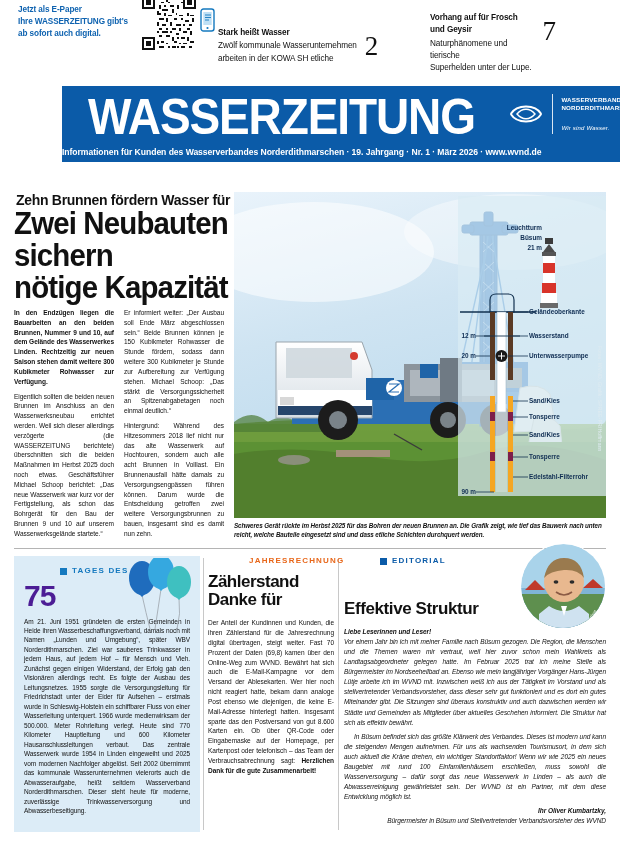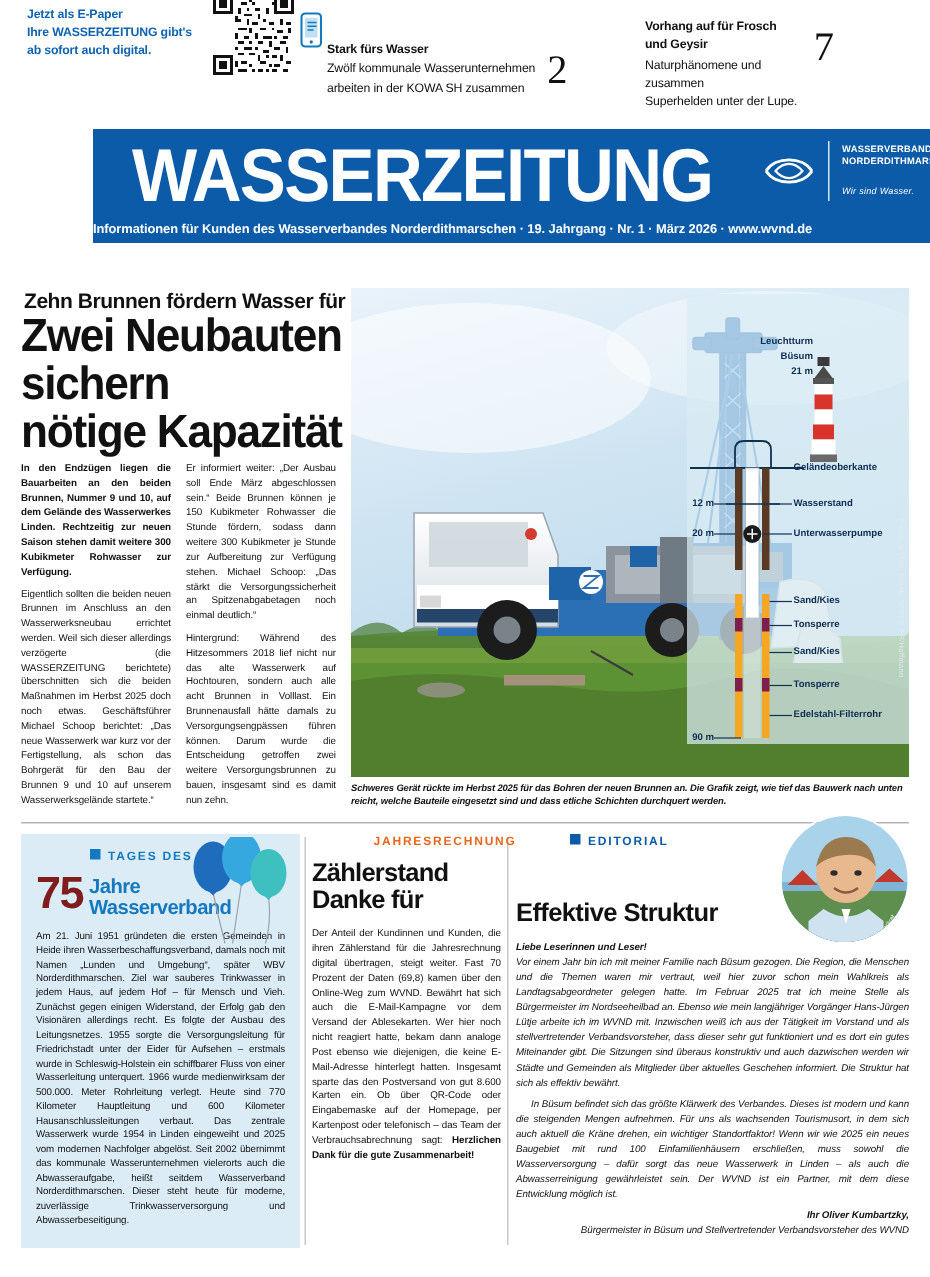--- a/index.html
+++ b/index.html
@@ -86,25 +86,25 @@
 
   
   .diagram { position: absolute; left: 458px; top: 196px; width: 148px; height: 300px; }
   .dg-label { position: absolute; font-size: 6.4px; font-weight: bold; color: #0f2d52; white-space: nowrap; }
 
   
   .sec-zahl {
     position: absolute; left: 14px; top: 556px; width: 186px; height: 276px;
     background: #dcecf7; padding: 10px 10px 8px 10px;
   }
-  .sec-head { display: flex; align-items: flex-start; gap: 5px; margin-bottom: 8px; padding-left: 36px; }
+  .sec-head { display: flex; align-items: flex-end; gap: 5px; margin-bottom: 8px; padding-left: 36px; }
   .sec-bullet { width: 7px; height: 7px; display: inline-block; }
   .sec-label { font-size: 8px; font-weight: bold; letter-spacing: 1.2px; }
   .zahl-big { display: flex; align-items: flex-start; gap: 4px; margin-bottom: 8px; }
-  .zahl-num { font-size: 30px; font-weight: bold; color: #7f1d1d; line-height: .85; letter-spacing: -1px; }
+  .zahl-num { font-size: 30px; font-weight: bold; color: #4c1d95; line-height: .85; letter-spacing: -1px; }
   .zahl-words { font-size: 13.5px; font-weight: bold; color: #1579bf; line-height: 1.02; letter-spacing: -0.4px; padding-top: 1px; }
   .zahl-body { font-size: 6.5px; line-height: 1.46; color: #111; text-align: justify; letter-spacing: -0.08px; }
   .balloons { position: absolute; right: 4px; top: 2px; width: 74px; height: 78px; }
 
   .sec-jahr { position: absolute; left: 208px; top: 556px; width: 126px; }
   .sec-title { font-size: 17px; font-weight: bold; color: #111; line-height: 1.07; letter-spacing: -0.5px; margin-bottom: 9px; }
   .jahr-body { font-size: 6.55px; line-height: 1.5; color: #111; text-align: justify; letter-spacing: -0.05px; }
   .jahr-body b { font-weight: bold; }
 
   .sec-edit { position: absolute; left: 344px; top: 556px; width: 262px; }
@@ -223,31 +223,31 @@
       <svg class="phone-icon" viewBox="0 0 16 24">
         <rect x="1" y="1" width="13" height="22" rx="2.5" fill="none" stroke="#1579bf" stroke-width="1.4"></rect>
         <rect x="3.3" y="4" width="8.4" height="13" fill="#bfe0f5"></rect>
         <circle cx="7.5" cy="20" r="1.1" fill="#1579bf"></circle>
         <path d="M5 7 h6 M5 9.5 h6 M5 12 h4" stroke="#1579bf" stroke-width="0.9"></path>
       </svg>
     </div>
 
     <div class="teaser-2">
       <div class="teaser-txt">
-        <span class="hl">Stark fürs Wasser</span>
+        <span class="hl">Stark heißt Wasser</span>
         <span>Zwölf kommunale Wasserunternehmen</span><br>
-        <span>arbeiten in der KOWA SH zusammen</span>
+        <span>arbeiten in der KOWA SH etliche</span>
       </div>
       <div class="teaser-num">2</div>
     </div>
 
     <div class="teaser-3">
       <div class="teaser-txt">
         <span class="hl">Vorhang auf für Frosch und Geysir</span>
-        <span>Naturphänomene und zusammen</span><br>
+        <span>Naturphänomene und tierische</span><br>
         <span>Superhelden unter der Lupe.</span>
       </div>
       <div class="teaser-num">7</div>
     </div>
   </div>
 
   <div class="masthead">
     <div class="masthead-title">WASSERZEITUNG</div>
     <div class="logo-area">
       <svg class="logo-mark" viewBox="0 0 40 32">
@@ -440,24 +440,20 @@
   <div class="divider-v" style="left:203px; top:558px; height:272px;"></div>
   <div class="divider-v" style="left:338px; top:558px; height:272px;"></div>
 
   <div class="sec-zahl">
     <div class="sec-head">
       <span class="sec-bullet" style="background:#1579bf;"></span>
       <span class="sec-label" style="color:#1579bf;">TAGES DES TAGES</span>
     </div>
     <div class="zahl-big">
       <span class="zahl-num">75</span>
-      <span class="zahl-words">
-        <span style="display:block">Jahre</span>
-        <span style="display:block">Wasserverband</span>
-      </span>
     </div>
     <div class="zahl-body">Am 21. Juni 1951 gründeten die ersten Gemeinden in Heide ihren Wasserbeschaffungsverband, damals noch mit Namen „Lunden und Umgebung“, später WBV Norderdithmarschen. Ziel war sauberes Trinkwasser in jedem Haus, auf jedem Hof – für Mensch und Vieh. Zunächst gegen einigen Widerstand, der Erfolg gab den Visionären allerdings recht. Es folgte der Ausbau des Leitungsnetzes. 1955 sorgte die Versorgungsleitung für Friedrichstadt unter der Eider für Aufsehen – erstmals wurde in Schleswig-Holstein ein schiffbarer Fluss von einer Wasserleitung unterquert. 1966 wurde medienwirksam der 500.000. Meter Rohrleitung verlegt. Heute sind 770 Kilometer Hauptleitung und 600 Kilometer Hausanschlussleitungen verbaut. Das zentrale Wasserwerk wurde 1954 in Linden eingeweiht und 2025 vom modernen Nachfolger abgelöst. Seit 2002 übernimmt das kommunale Wasserunternehmen vielerorts auch die Abwasseraufgabe, heißt seitdem Wasserverband Norderdithmarschen. Dieser steht heute für moderne, zuverlässige Trinkwasserversorgung und Abwasserbeseitigung.</div>
     <svg class="balloons" viewBox="0 0 74 78">
       <ellipse cx="20" cy="20" rx="13" ry="17" fill="#1f6cbd"></ellipse>
       <ellipse cx="39" cy="14" rx="13" ry="17" fill="#35a8e0"></ellipse>
       <ellipse cx="57" cy="24" rx="12" ry="16" fill="#3fc0c0"></ellipse>
       <path d="M20 37 q4 18 8 34 M39 31 q-3 20 -6 40 M57 40 q2 16 -2 31" stroke="#9ca3ab" stroke-width="0.8" fill="none"></path>
       <path d="M17 36 l3 3 l3 -3z" fill="#1f6cbd"></path>
       <path d="M36 30 l3 3 l3 -3z" fill="#35a8e0"></path>
       <path d="M54 39 l3 3 l3 -3z" fill="#3fc0c0"></path>

